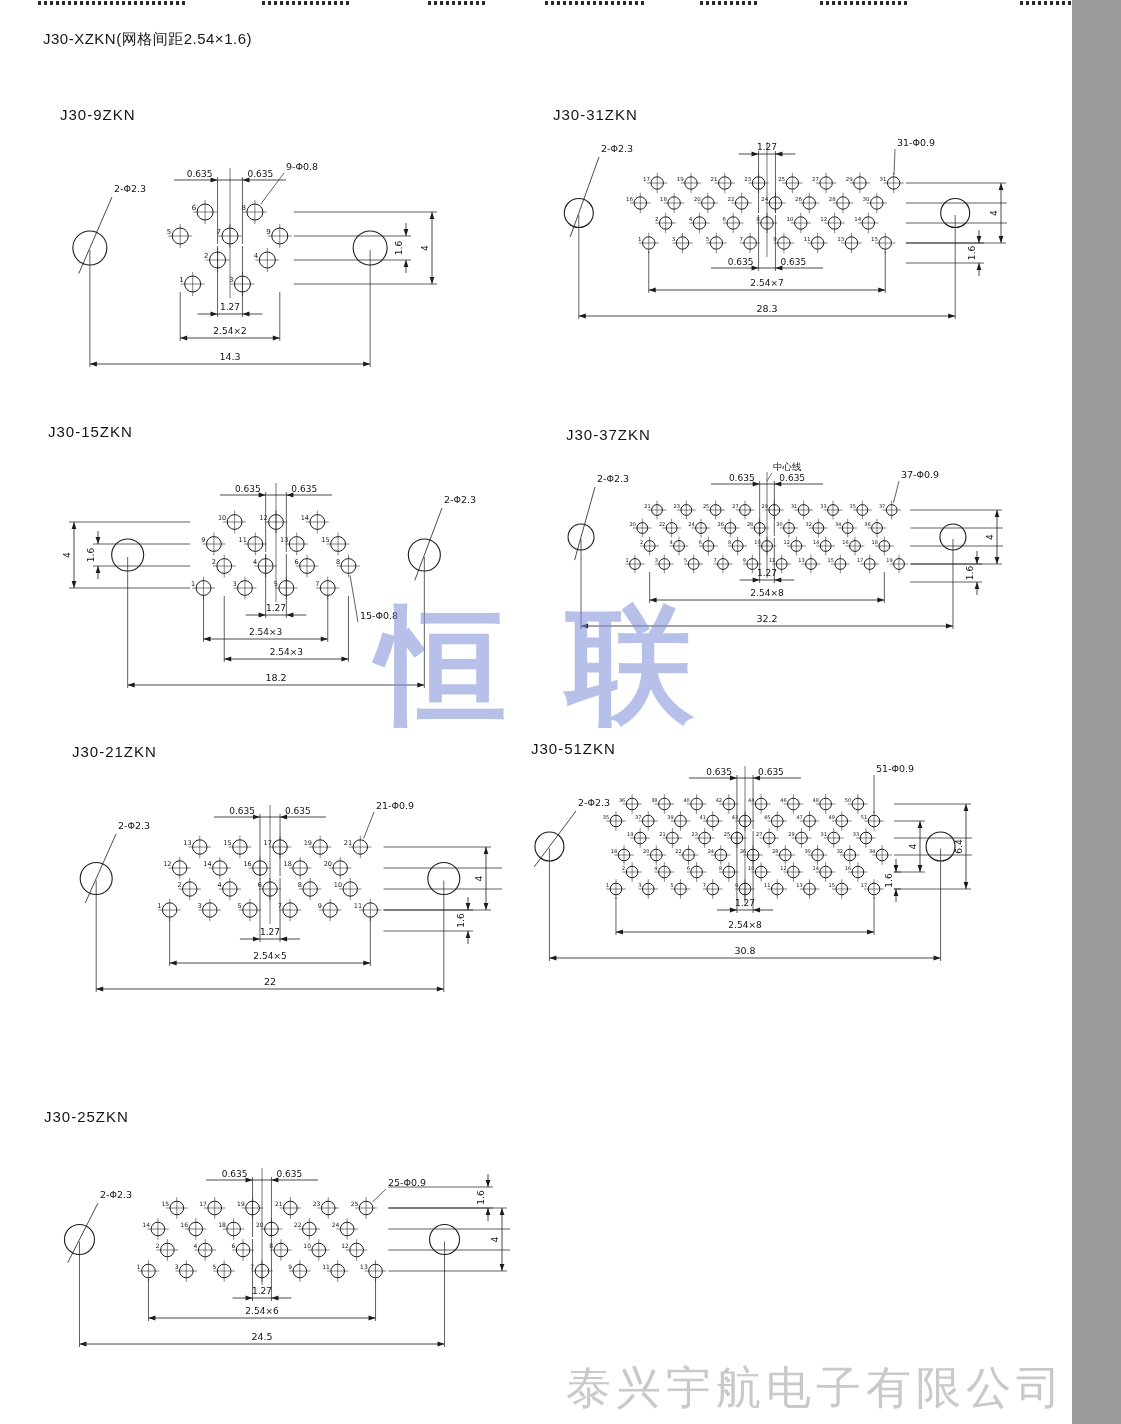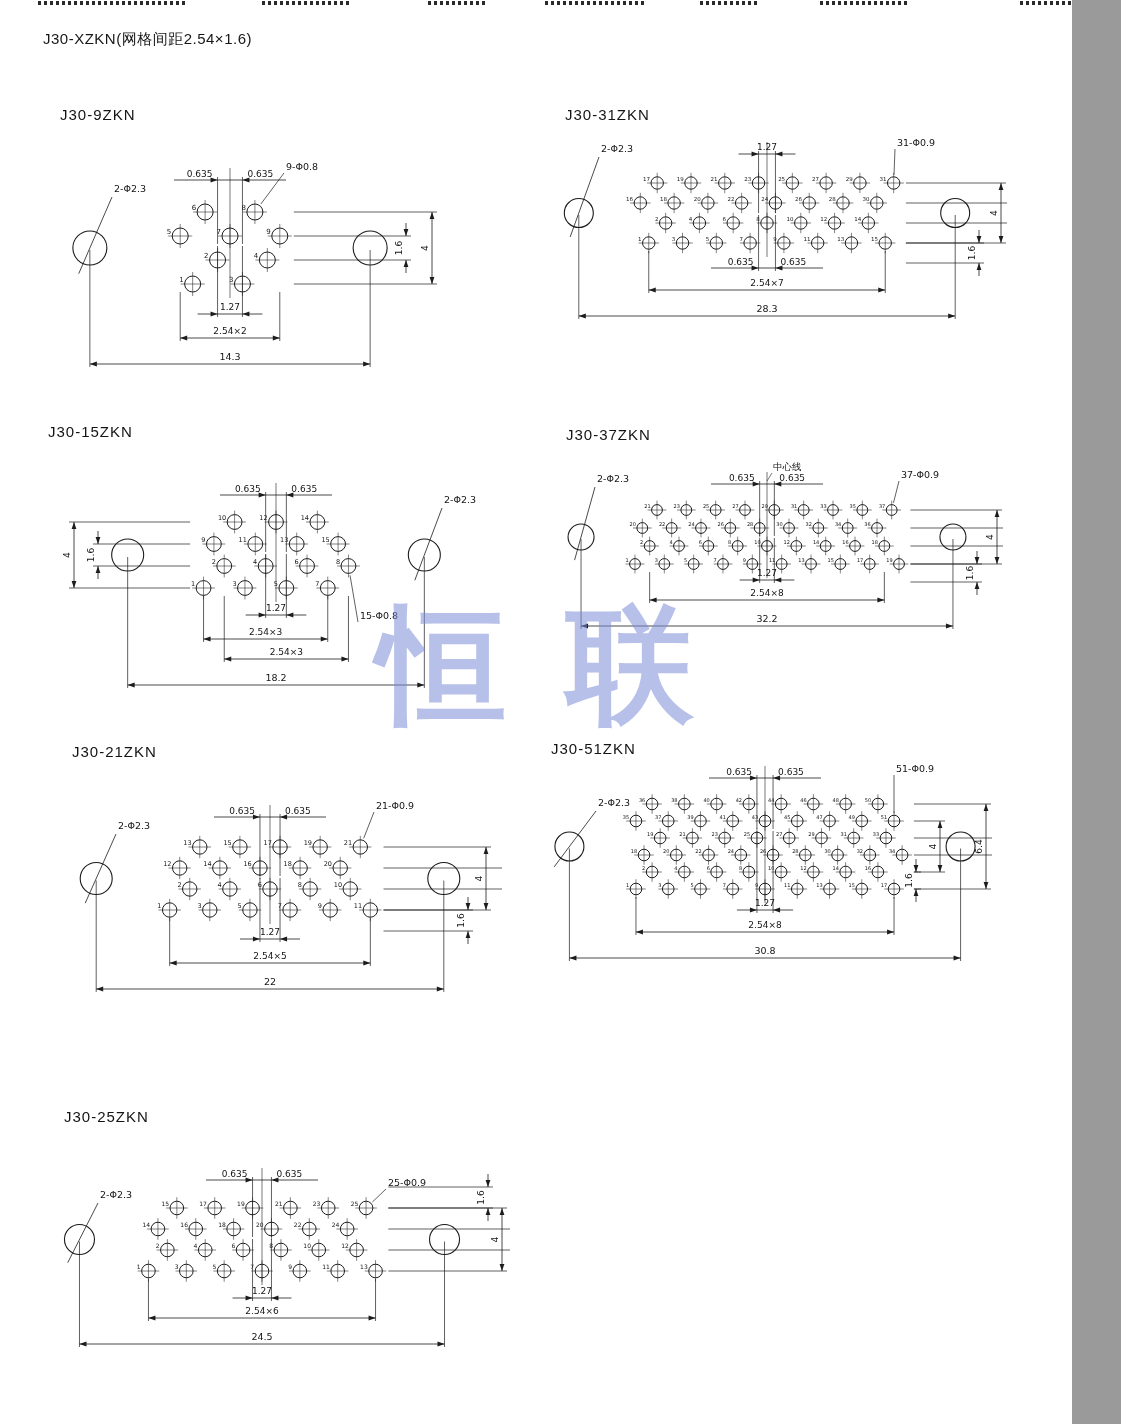--- a/index.html
+++ b/index.html
@@ -113,21 +113,21 @@
         <polygon points="330.14,234 323.14,236.4 323.14,231.6" fill="#1c1c1c"></polygon>
         <text x="190" y="230" font-size="9.5" text-anchor="middle">14.3</text>
         <text x="246" y="40" font-size="9.5" text-anchor="start">9-Φ0.8</text>
         <line x1="244" y1="43" x2="220.87330901467956" y2="73.98601581790223" stroke="#1c1c1c" stroke-width="0.7"></line>
         <text x="74" y="62" font-size="9.5" text-anchor="start">2-Φ2.3</text>
         <line x1="72" y1="67" x2="38.710034372712116" y2="143.68420266448425" stroke="#1c1c1c" stroke-width="0.8"></line>
       </svg>
   </div>
 
   <div class="diag" style="left:545px;top:128px">
-    <div class="dtitle" style="left:20px;top:-22px">J30-31ZKN</div>
+    <div class="dtitle" style="left:8px;top:-22px">J30-31ZKN</div>
     <svg id="svg-j30-31zkn" width="510" height="222" viewBox="0 0 510 222">
         <line x1="222" y1="14" x2="222" y2="129" stroke="#1c1c1c" stroke-width="0.6"></line>
         <line x1="360.8825" y1="75" x2="462" y2="75" stroke="#1c1c1c" stroke-width="0.7"></line>
         <line x1="360.8825" y1="95" x2="462" y2="95" stroke="#1c1c1c" stroke-width="0.7"></line>
         <line x1="360.8825" y1="55" x2="461" y2="55" stroke="#1c1c1c" stroke-width="0.7"></line>
         <line x1="360.8825" y1="115" x2="461" y2="115" stroke="#1c1c1c" stroke-width="0.7"></line>
         <line x1="456" y1="55" x2="456" y2="115" stroke="#1c1c1c" stroke-width="0.8"></line>
         <polygon points="456,55 458.4,62 453.6,62" fill="#1c1c1c"></polygon>
         <polygon points="456,115 453.6,108 458.4,108" fill="#1c1c1c"></polygon>
         <text x="452" y="85" font-size="9" text-anchor="middle" transform="rotate(-90 452 85)">4</text>
@@ -746,21 +746,21 @@
         <polygon points="56.19999999999999,224 63.19999999999999,221.6 63.19999999999999,226.4" fill="#1c1c1c"></polygon>
         <polygon points="403.8,224 396.8,226.4 396.8,221.6" fill="#1c1c1c"></polygon>
         <text x="230" y="220" font-size="9.5" text-anchor="middle">22</text>
         <text x="336" y="44" font-size="9.5" text-anchor="start">21-Φ0.9</text>
         <line x1="334" y1="47" x2="323.651033634829" y2="73.43317687958739" stroke="#1c1c1c" stroke-width="0.7"></line>
         <text x="78" y="64" font-size="9.5" text-anchor="start">2-Φ2.3</text>
         <line x1="76" y1="69" x2="45.22397556135113" y2="138.168337753529" stroke="#1c1c1c" stroke-width="0.8"></line>
       </svg>
   </div>
 
-  <div class="diag" style="left:540px;top:762px">
+  <div class="diag" style="left:520px;top:762px">
     <div class="dtitle" style="left:11px;top:-22px">J30-51ZKN</div>
     <svg id="svg-j30-51zkn" width="510" height="252" viewBox="0 0 510 252">
         <line x1="225" y1="4" x2="225" y2="141" stroke="#1c1c1c" stroke-width="0.6"></line>
         <line x1="373.8965" y1="76" x2="452" y2="76" stroke="#1c1c1c" stroke-width="0.7"></line>
         <line x1="373.8965" y1="93" x2="452" y2="93" stroke="#1c1c1c" stroke-width="0.7"></line>
         <line x1="373.8965" y1="42" x2="451" y2="42" stroke="#1c1c1c" stroke-width="0.7"></line>
         <line x1="373.8965" y1="127" x2="451" y2="127" stroke="#1c1c1c" stroke-width="0.7"></line>
         <line x1="446" y1="42" x2="446" y2="127" stroke="#1c1c1c" stroke-width="0.8"></line>
         <polygon points="446,42 448.4,49 443.6,49" fill="#1c1c1c"></polygon>
         <polygon points="446,127 443.6,120 448.4,120" fill="#1c1c1c"></polygon>
@@ -1010,21 +1010,21 @@
         <polygon points="420.58,196 413.58,198.4 413.58,193.6" fill="#1c1c1c"></polygon>
         <text x="225" y="192" font-size="9.5" text-anchor="middle">30.8</text>
         <text x="356" y="10" font-size="9.5" text-anchor="start">51-Φ0.9</text>
         <line x1="354" y1="13" x2="354.0265739143564" y2="51.20000188733391" stroke="#1c1c1c" stroke-width="0.7"></line>
         <text x="58" y="44" font-size="9.5" text-anchor="start">2-Φ2.3</text>
         <line x1="56" y1="49" x2="14.136564970619759" y2="104.91241322584648" stroke="#1c1c1c" stroke-width="0.8"></line>
       </svg>
   </div>
 
   <div class="diag" style="left:40px;top:1130px">
-    <div class="dtitle" style="left:24px;top:-22px">J30-25ZKN</div>
+    <div class="dtitle" style="left:4px;top:-22px">J30-25ZKN</div>
     <svg id="svg-j30-25zkn" width="515" height="242" viewBox="0 0 515 242">
         <line x1="222" y1="38" x2="222" y2="155" stroke="#1c1c1c" stroke-width="0.6"></line>
         <line x1="348.338" y1="99" x2="470" y2="99" stroke="#1c1c1c" stroke-width="0.7"></line>
         <line x1="348.338" y1="120" x2="470" y2="120" stroke="#1c1c1c" stroke-width="0.7"></line>
         <line x1="348.338" y1="57" x2="453" y2="57" stroke="#1c1c1c" stroke-width="0.7"></line>
         <line x1="348.338" y1="78" x2="453" y2="78" stroke="#1c1c1c" stroke-width="0.7"></line>
         <line x1="448" y1="44" x2="448" y2="57" stroke="#1c1c1c" stroke-width="0.8"></line>
         <line x1="448" y1="78" x2="448" y2="91" stroke="#1c1c1c" stroke-width="0.8"></line>
         <polygon points="448,57 445.6,50 450.4,50" fill="#1c1c1c"></polygon>
         <polygon points="448,78 450.4,85 445.6,85" fill="#1c1c1c"></polygon>
@@ -1163,13 +1163,14 @@
         <polygon points="404.525,214 397.525,216.4 397.525,211.6" fill="#1c1c1c"></polygon>
         <text x="222" y="210" font-size="9.5" text-anchor="middle">24.5</text>
         <text x="348" y="56" font-size="9.5" text-anchor="start">25-Φ0.9</text>
         <line x1="346" y1="59" x2="332.4448836099631" y2="71.92680560196256" stroke="#1c1c1c" stroke-width="0.7"></line>
         <text x="60" y="68" font-size="9.5" text-anchor="start">2-Φ2.3</text>
         <line x1="58" y1="73" x2="27.707912365023663" y2="132.6848150432732" stroke="#1c1c1c" stroke-width="0.8"></line>
       </svg>
   </div>
 
   <div id="wm">恒联</div>
+  <div id="ftr">泰兴宇航电子有限公司</div>
 </div>
 
 </body></html>

